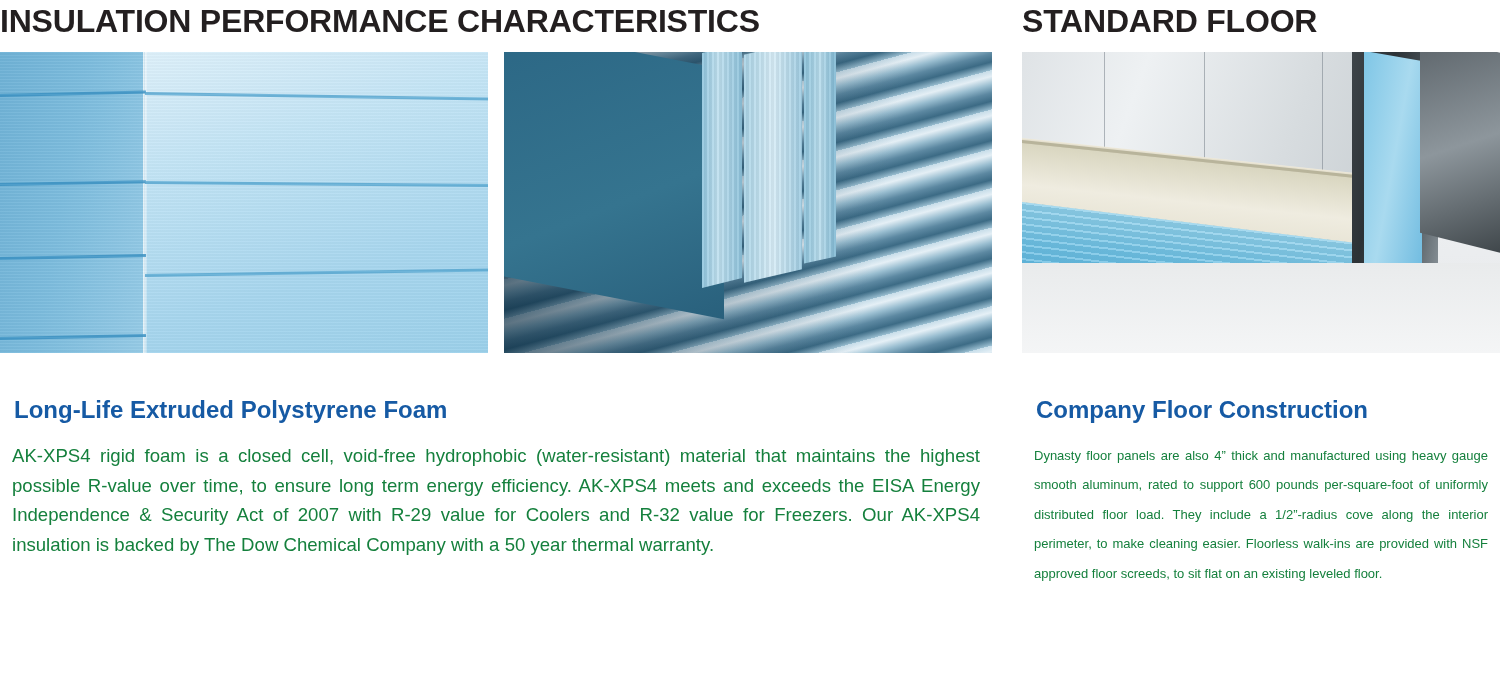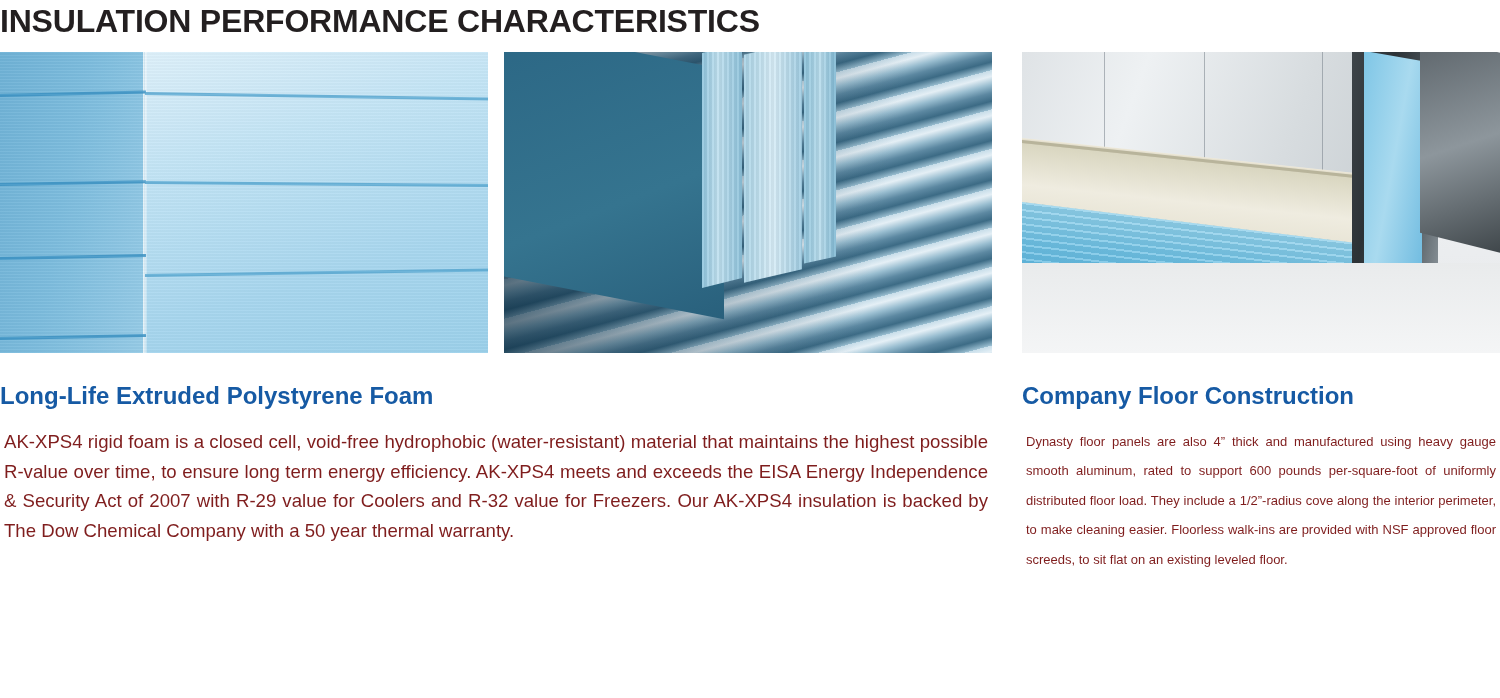--- a/index.html
+++ b/index.html
@@ -254,30 +254,30 @@
     background: linear-gradient(180deg, #e9ebec 0%, #f4f5f6 100%);
   }
 
   
   .sub-title {
     font-family: "Liberation Sans", sans-serif;
     font-weight: bold;
     font-size: 24px;
     line-height: 28px;
     color: #165aa4;
-    margin: 0;
+    margin: 14px;
     white-space: nowrap;
   }
   .body-copy {
     font-family: "Liberation Sans", sans-serif;
     font-size: 18.6px;
     line-height: 29.5px;
-    color: #7f1d1d;
+    color: #15803d;
     text-align: justify;
-    margin: 4px;
+    margin: 12px;
   }
   .col-left .text-block {
     position: absolute;
     left: 0;
     top: 382px;
     width: 992px;
   }
   .col-left .sub-title { margin-bottom: 17px; }
   .col-right .text-block {
     position: absolute;
@@ -333,20 +333,21 @@
 
     <div class="text-block">
       <h2 class="sub-title">Long-Life Extruded Polystyrene Foam</h2>
       <p class="body-copy">AK-XPS4 rigid foam is a closed cell, void-free hydrophobic (water-resistant) material that maintains the highest possible R-value over time, to ensure long term energy efficiency. AK-XPS4 meets and exceeds the EISA Energy Independence &amp; Security Act of 2007 with R-29 value for Coolers and R-32 value for Freezers. Our AK-XPS4 insulation is backed by The Dow Chemical Company with a 50 year thermal warranty.</p>
     </div>
 
   </div>
 
   <div class="col-right">
 
+    <h1 class="section-title">STANDARD FLOOR</h1>
 
     <div class="photo-floor">
       <div class="floor-bg"></div>
       <div class="wall-panel">
         <div class="wall-seam" style="left:82px;top:0;height:200px;"></div>
         <div class="wall-seam" style="left:182px;top:0;height:215px;"></div>
         <div class="wall-seam" style="left:300px;top:0;height:225px;"></div>
       </div>
       <div class="cove-trim"></div>
       <div class="cove"></div>

